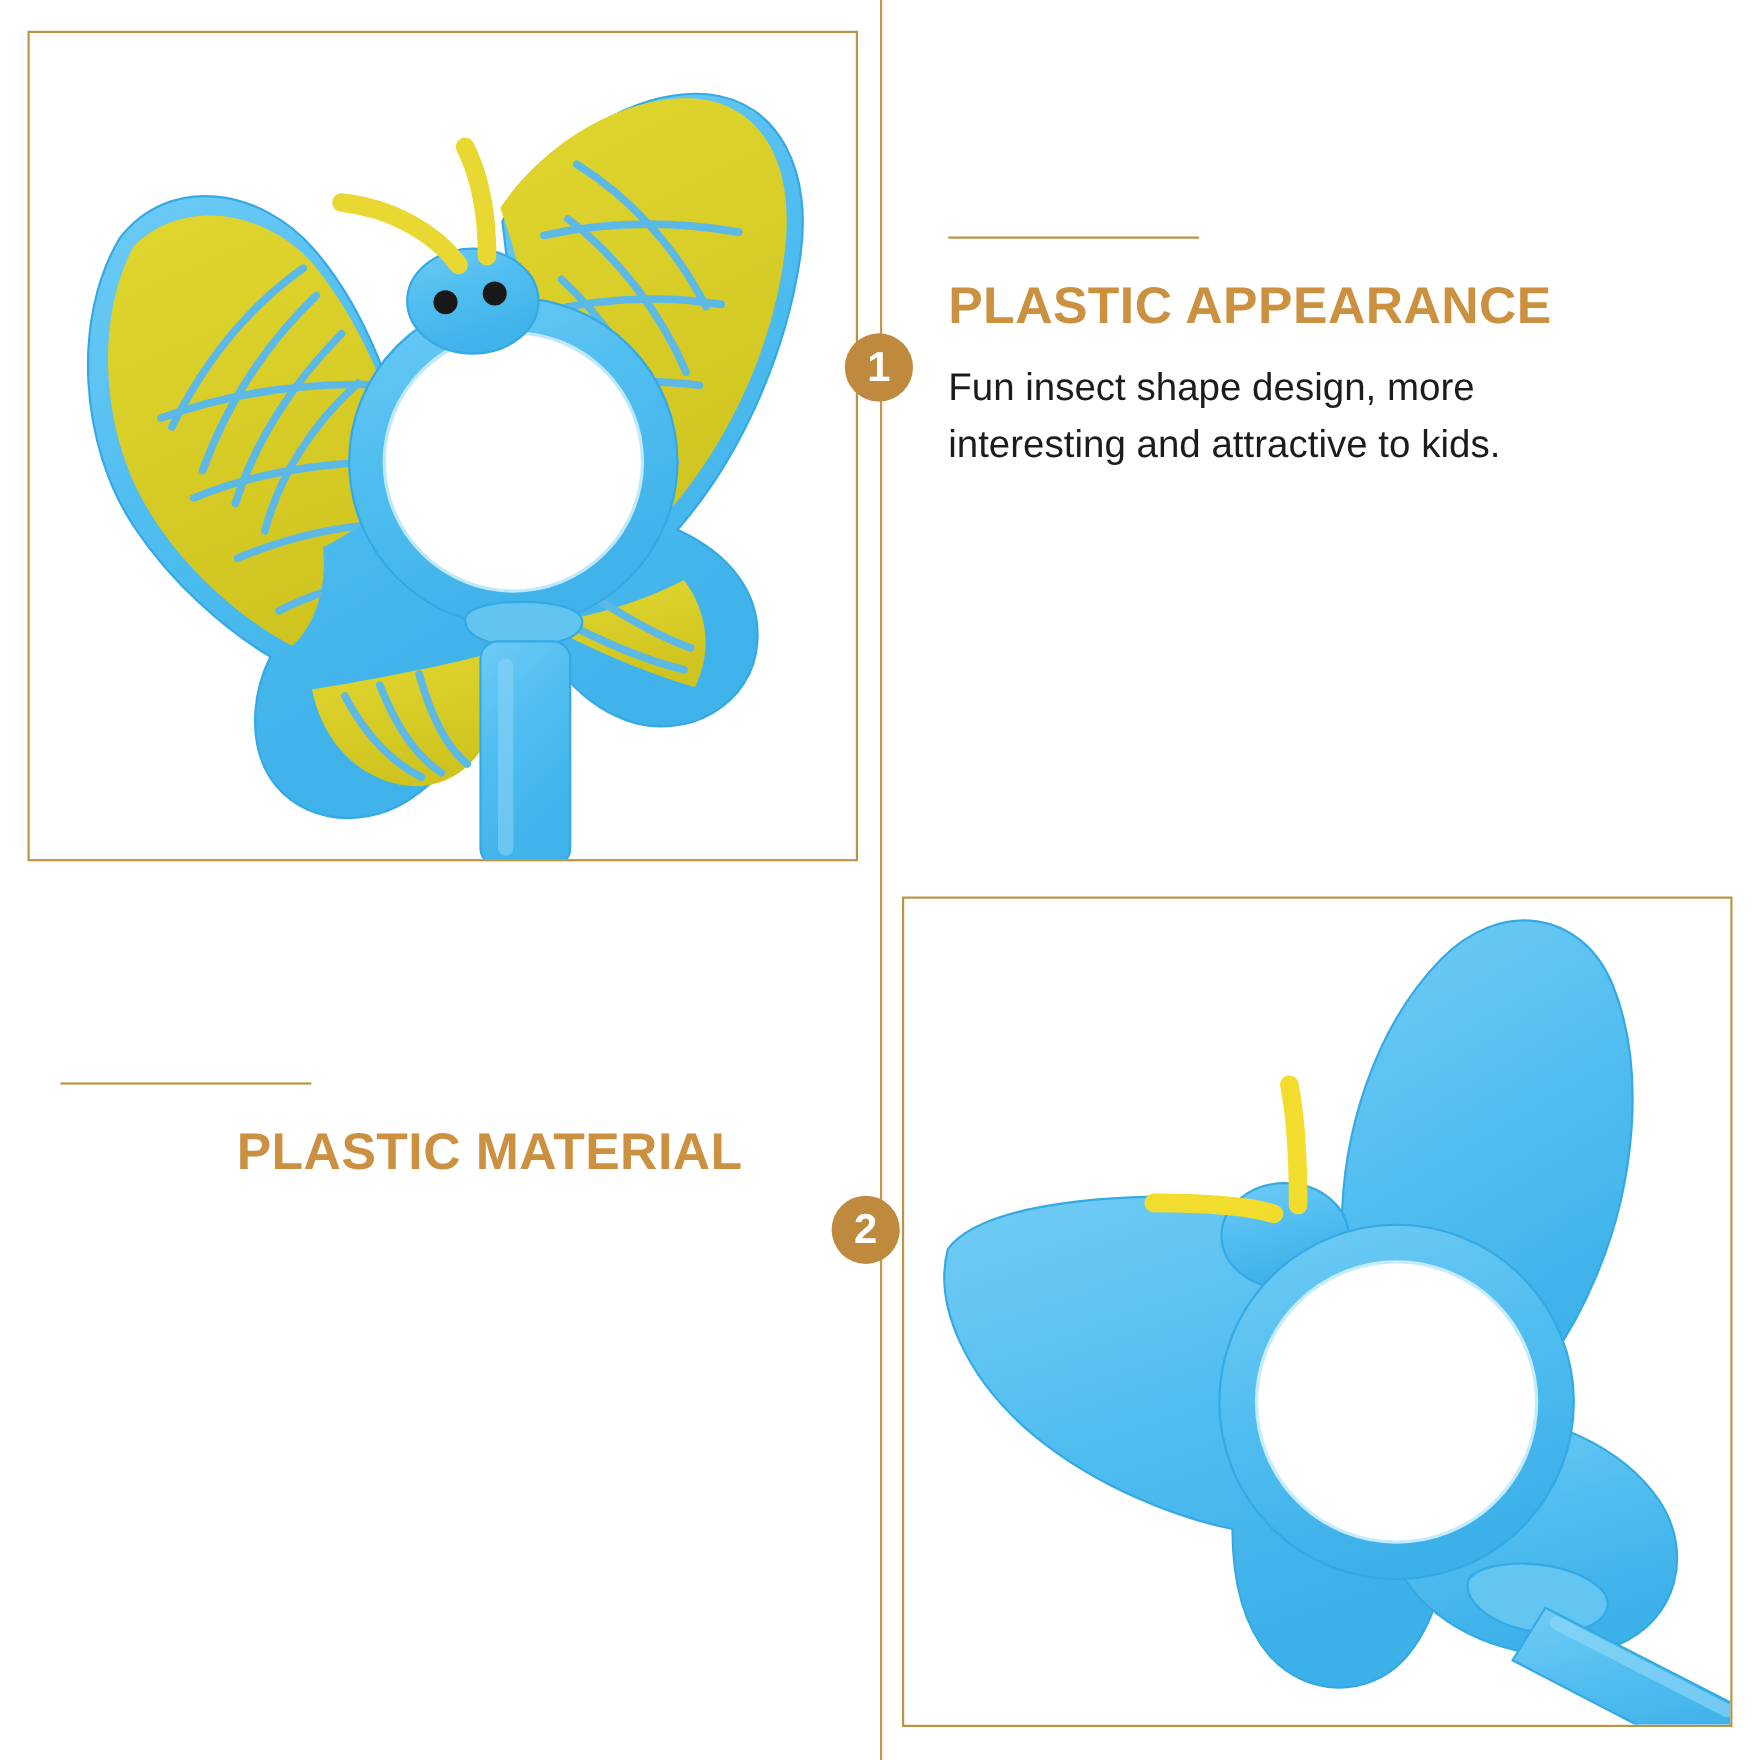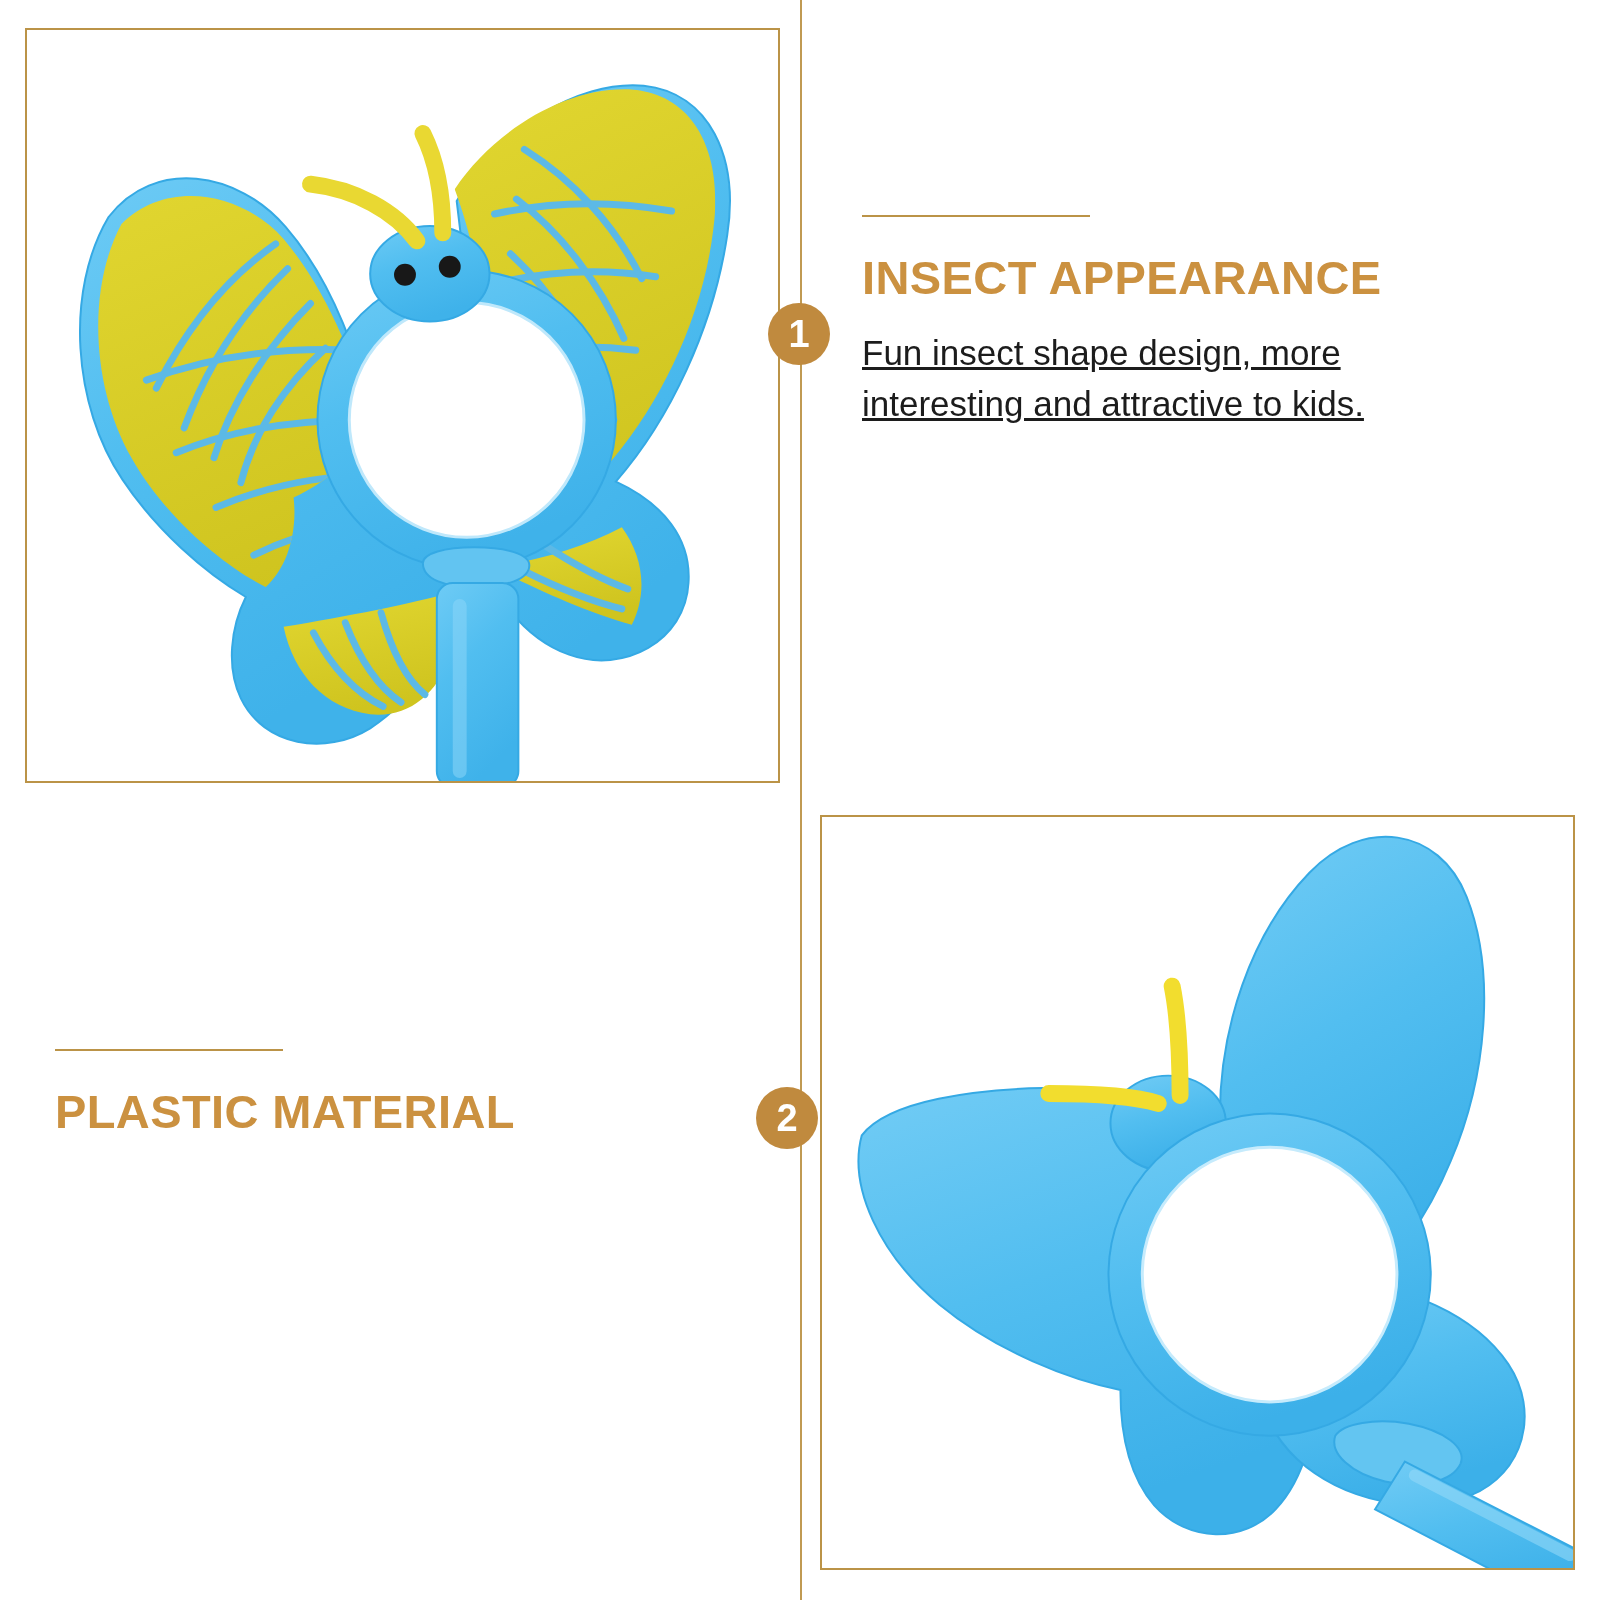--- a/index.html
+++ b/index.html
@@ -33,42 +33,41 @@
   #panel-1 { left: 25px;  top: 28px;  width: 755px;  height: 755px; }
   #panel-2 { left: 820px; top: 815px; width: 755px;  height: 755px; }
 
   
   .art { position: absolute; inset: 0; }
   .art svg { display: block; width: 100%; height: 100%; }
 
   
   .block { position: absolute; }
   #block-1 { left: 862px; top: 215px; width: 620px; }
-  #block-2 { left: 55px;  top: 1049px; width: 620px; }
+  #block-2 { left: 55px;  top: 984px; width: 620px; text-align: right; }
 
   .rule {
     width: 228px; height: 2px;
     background: #bb9347;
     margin-bottom: 36px;
   }
   .heading {
     font-size: 47px;
     font-weight: bold;
     letter-spacing: 0.4px;
     color: #cb9140;
     line-height: 1.05;
     white-space: nowrap;
     margin-bottom: 26px;
   }
   .body-text {
     font-size: 35px;
     line-height: 1.45;
     color: #1c1c1c;
     max-width: 560px;
-    text-decoration: underline;
   }
 
   
   .badge {
     position: absolute;
     width: 62px; height: 62px;
     border-radius: 50%;
     background: #c08a3e;
     color: #ffffff;
     font-size: 38px;
@@ -225,21 +224,21 @@
                  C 634 668, 600 676, 566 668 C 532 660, 510 640, 516 622 Z" fill="#63c5f1" stroke="#35a9e4" stroke-width="2"></path>
 
         <path d="M586 648 L 756 735 L 756 800 L 556 696 Z" fill="url(#blueg2)" stroke="#35a9e4" stroke-width="2"></path>
         <path d="M596 662 L 752 742" stroke="#93d9f8" stroke-width="12" stroke-linecap="round" opacity="0.6"></path>
       </svg>
     </div>
   </div>
 
   <div class="block" id="block-1">
     <div class="rule"></div>
-    <div class="heading">INSECT APPEARANCE</div>
+    <div class="heading">PLASTIC APPEARANCE</div>
     <div class="body-text">Fun insect shape design, more interesting and attractive to kids.</div>
   </div>
   <div class="badge" id="badge-1">1</div>
 
   <div class="block" id="block-2">
     <div class="rule"></div>
     <div class="heading">PLASTIC MATERIAL</div>
   </div>
   <div class="badge" id="badge-2">2</div>
 

